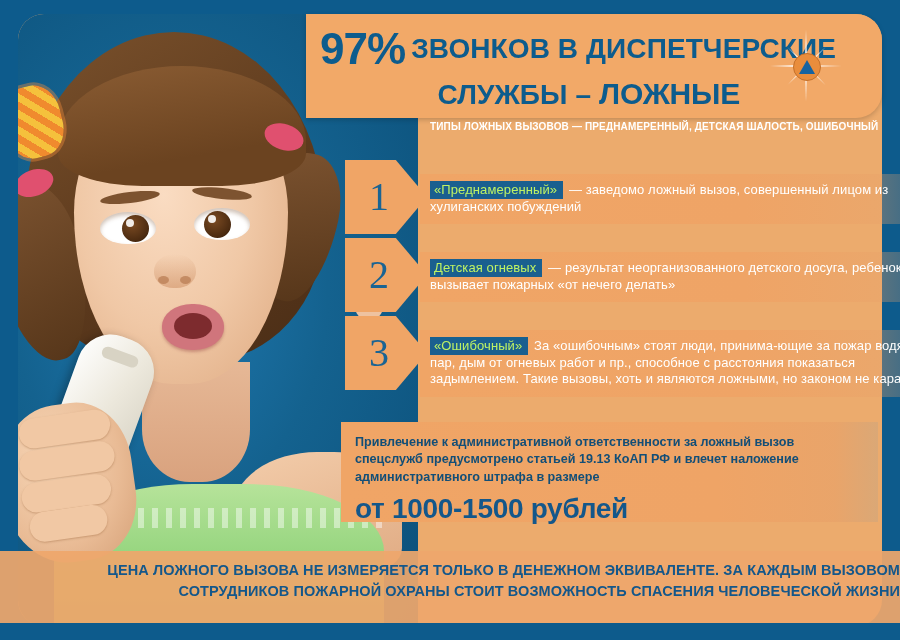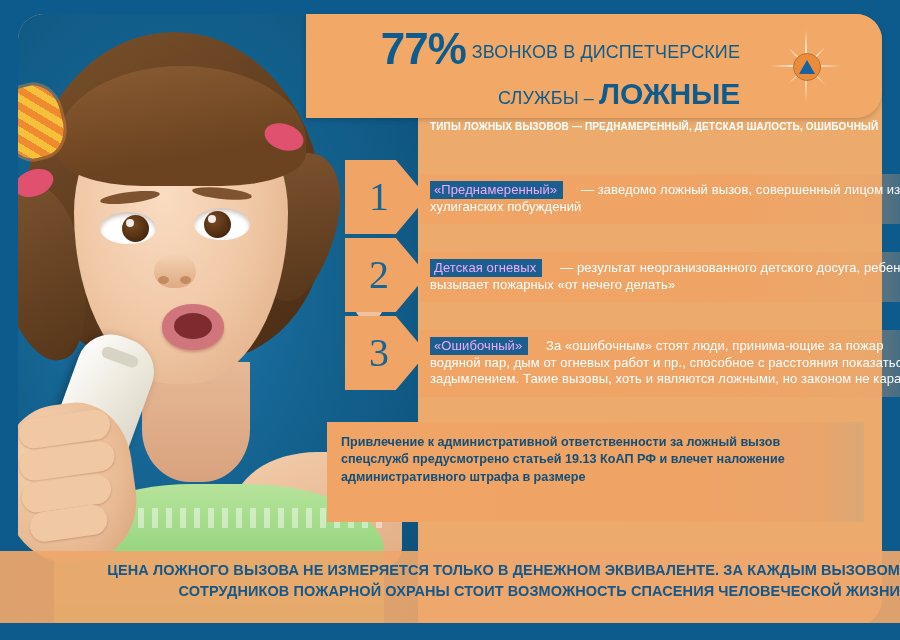--- a/index.html
+++ b/index.html
@@ -138,21 +138,21 @@
     background:#f2a968;border-radius:0 26px 26px 0;
     box-shadow:0 2px 5px rgba(0,0,0,.18);
     display:flex;align-items:center;
   }
   .header-text{
     position:absolute;left:14px;top:12px;width:420px;
     color:#0d5c8d;text-align:right;line-height:1.06;
   }
   .h-line1{font-size:21px;font-weight:bold;letter-spacing:.2px;white-space:nowrap;}
   .pct{font-size:44px;font-weight:bold;vertical-align:-6px;letter-spacing:-1px;}
-  .h-small{font-size:18px;font-weight:normal;letter-spacing:.1px;}
+  .h-small{font-size:28px;font-weight:bold;letter-spacing:.1px;}
   .h-line2{font-size:21px;font-weight:bold;margin-top:5px;white-space:nowrap;}
   .h-big{font-size:30px;font-weight:bold;letter-spacing:-.2px;}
 
   .emblem{position:absolute;right:40px;top:16px;width:72px;height:72px;}
   .star{position:absolute;left:0;top:0;width:72px;height:72px;}
   .star i{
     position:absolute;left:50%;top:50%;background:#fff;
   }
   .star i.v{width:9px;height:72px;margin-left:-4.5px;margin-top:-36px;
      clip-path:polygon(50% 0,62% 44%,50% 100%,38% 44%);}
@@ -194,27 +194,27 @@
   .body-panel{
     position:absolute;left:75px;top:14px;width:525px;
     background:linear-gradient(90deg,#f0a566 0%,#efa466 62%,rgba(232,160,104,.35) 88%,rgba(120,150,170,.12) 100%);
     padding:7px 10px 9px 10px;box-sizing:border-box;
   }
   .body-panel p{
     margin:0;color:#ffffff;font-size:13px;line-height:1.26;
     letter-spacing:.1px;
   }
   .hl{
-    background:#1a5f8f;color:#f0abfc;padding:1px 6px 2px 4px;
-    margin-right:14px;display:inline-block;line-height:1.16;
+    background:#1a5f8f;color:#bef264;padding:1px 6px 2px 4px;
+    margin-right:2px;display:inline-block;line-height:1.16;
   }
 
   
   .legal{
-    position:absolute;left:327px;top:422px;width:537px;height:100px;
+    position:absolute;left:341px;top:422px;width:537px;height:100px;
     background:linear-gradient(90deg,#f0a566 0%,#efa466 70%,rgba(231,159,103,.55) 92%,rgba(120,150,170,.15) 100%);
     padding:12px 14px 0 14px;box-sizing:border-box;
   }
   .legal p{
     margin:0;color:#124e77;font-size:12.6px;font-weight:bold;line-height:1.38;
   }
   .legal .amount{
     margin-top:7px;color:#14578a;font-size:28px;font-weight:bold;letter-spacing:-.3px;
   }
 
@@ -289,21 +289,21 @@
           <div class="finger f3"></div>
           <div class="finger f4"></div>
         </div>
       </div>
     </div>
   </div>
 
   <div class="header-panel">
     <div class="header-text">
       <div class="h-line1">
-        <span class="pct">77%</span>
+        <span class="pct">97%</span>
         <span class="h-small">ЗВОНКОВ В ДИСПЕТЧЕРСКИЕ</span>
       </div>
       <div class="h-line2">
         <span class="h-small">СЛУЖБЫ – </span><span class="h-big">ЛОЖНЫЕ</span>
       </div>
     </div>
     <div class="emblem">
       <div class="star">
         <i class="v"></i>
         <i class="h"></i>
@@ -340,20 +340,21 @@
     <div class="num">
       <span>3</span>
     </div>
     <div class="body-panel">
       <p><span class="hl">«Ошибочный»</span><span> За «ошибочным» стоят люди, принима-ющие за пожар водяной пар, дым от огневых работ и пр., способное с расстояния показаться задымлением. Такие вызовы, хоть и являются ложными, но законом не караются.</span></p>
     </div>
   </div>
 
   <div class="legal">
     <p>Привлечение к административной ответственности за ложный вызов спецслужб предусмотрено статьей 19.13 КоАП РФ и влечет наложение административного штрафа в размере</p>
+    <div class="amount">от 1000-1500 рублей</div>
   </div>
 
   <div class="footer-band">
     <p>ЦЕНА ЛОЖНОГО ВЫЗОВА НЕ ИЗМЕРЯЕТСЯ ТОЛЬКО В ДЕНЕЖНОМ ЭКВИВАЛЕНТЕ. ЗА КАЖДЫМ ВЫЗОВОМ СОТРУДНИКОВ ПОЖАРНОЙ ОХРАНЫ СТОИТ ВОЗМОЖНОСТЬ СПАСЕНИЯ ЧЕЛОВЕЧЕСКОЙ ЖИЗНИ</p>
   </div>
   <div class="footer-strip"></div>
 
 </div>
 
 </body></html>

